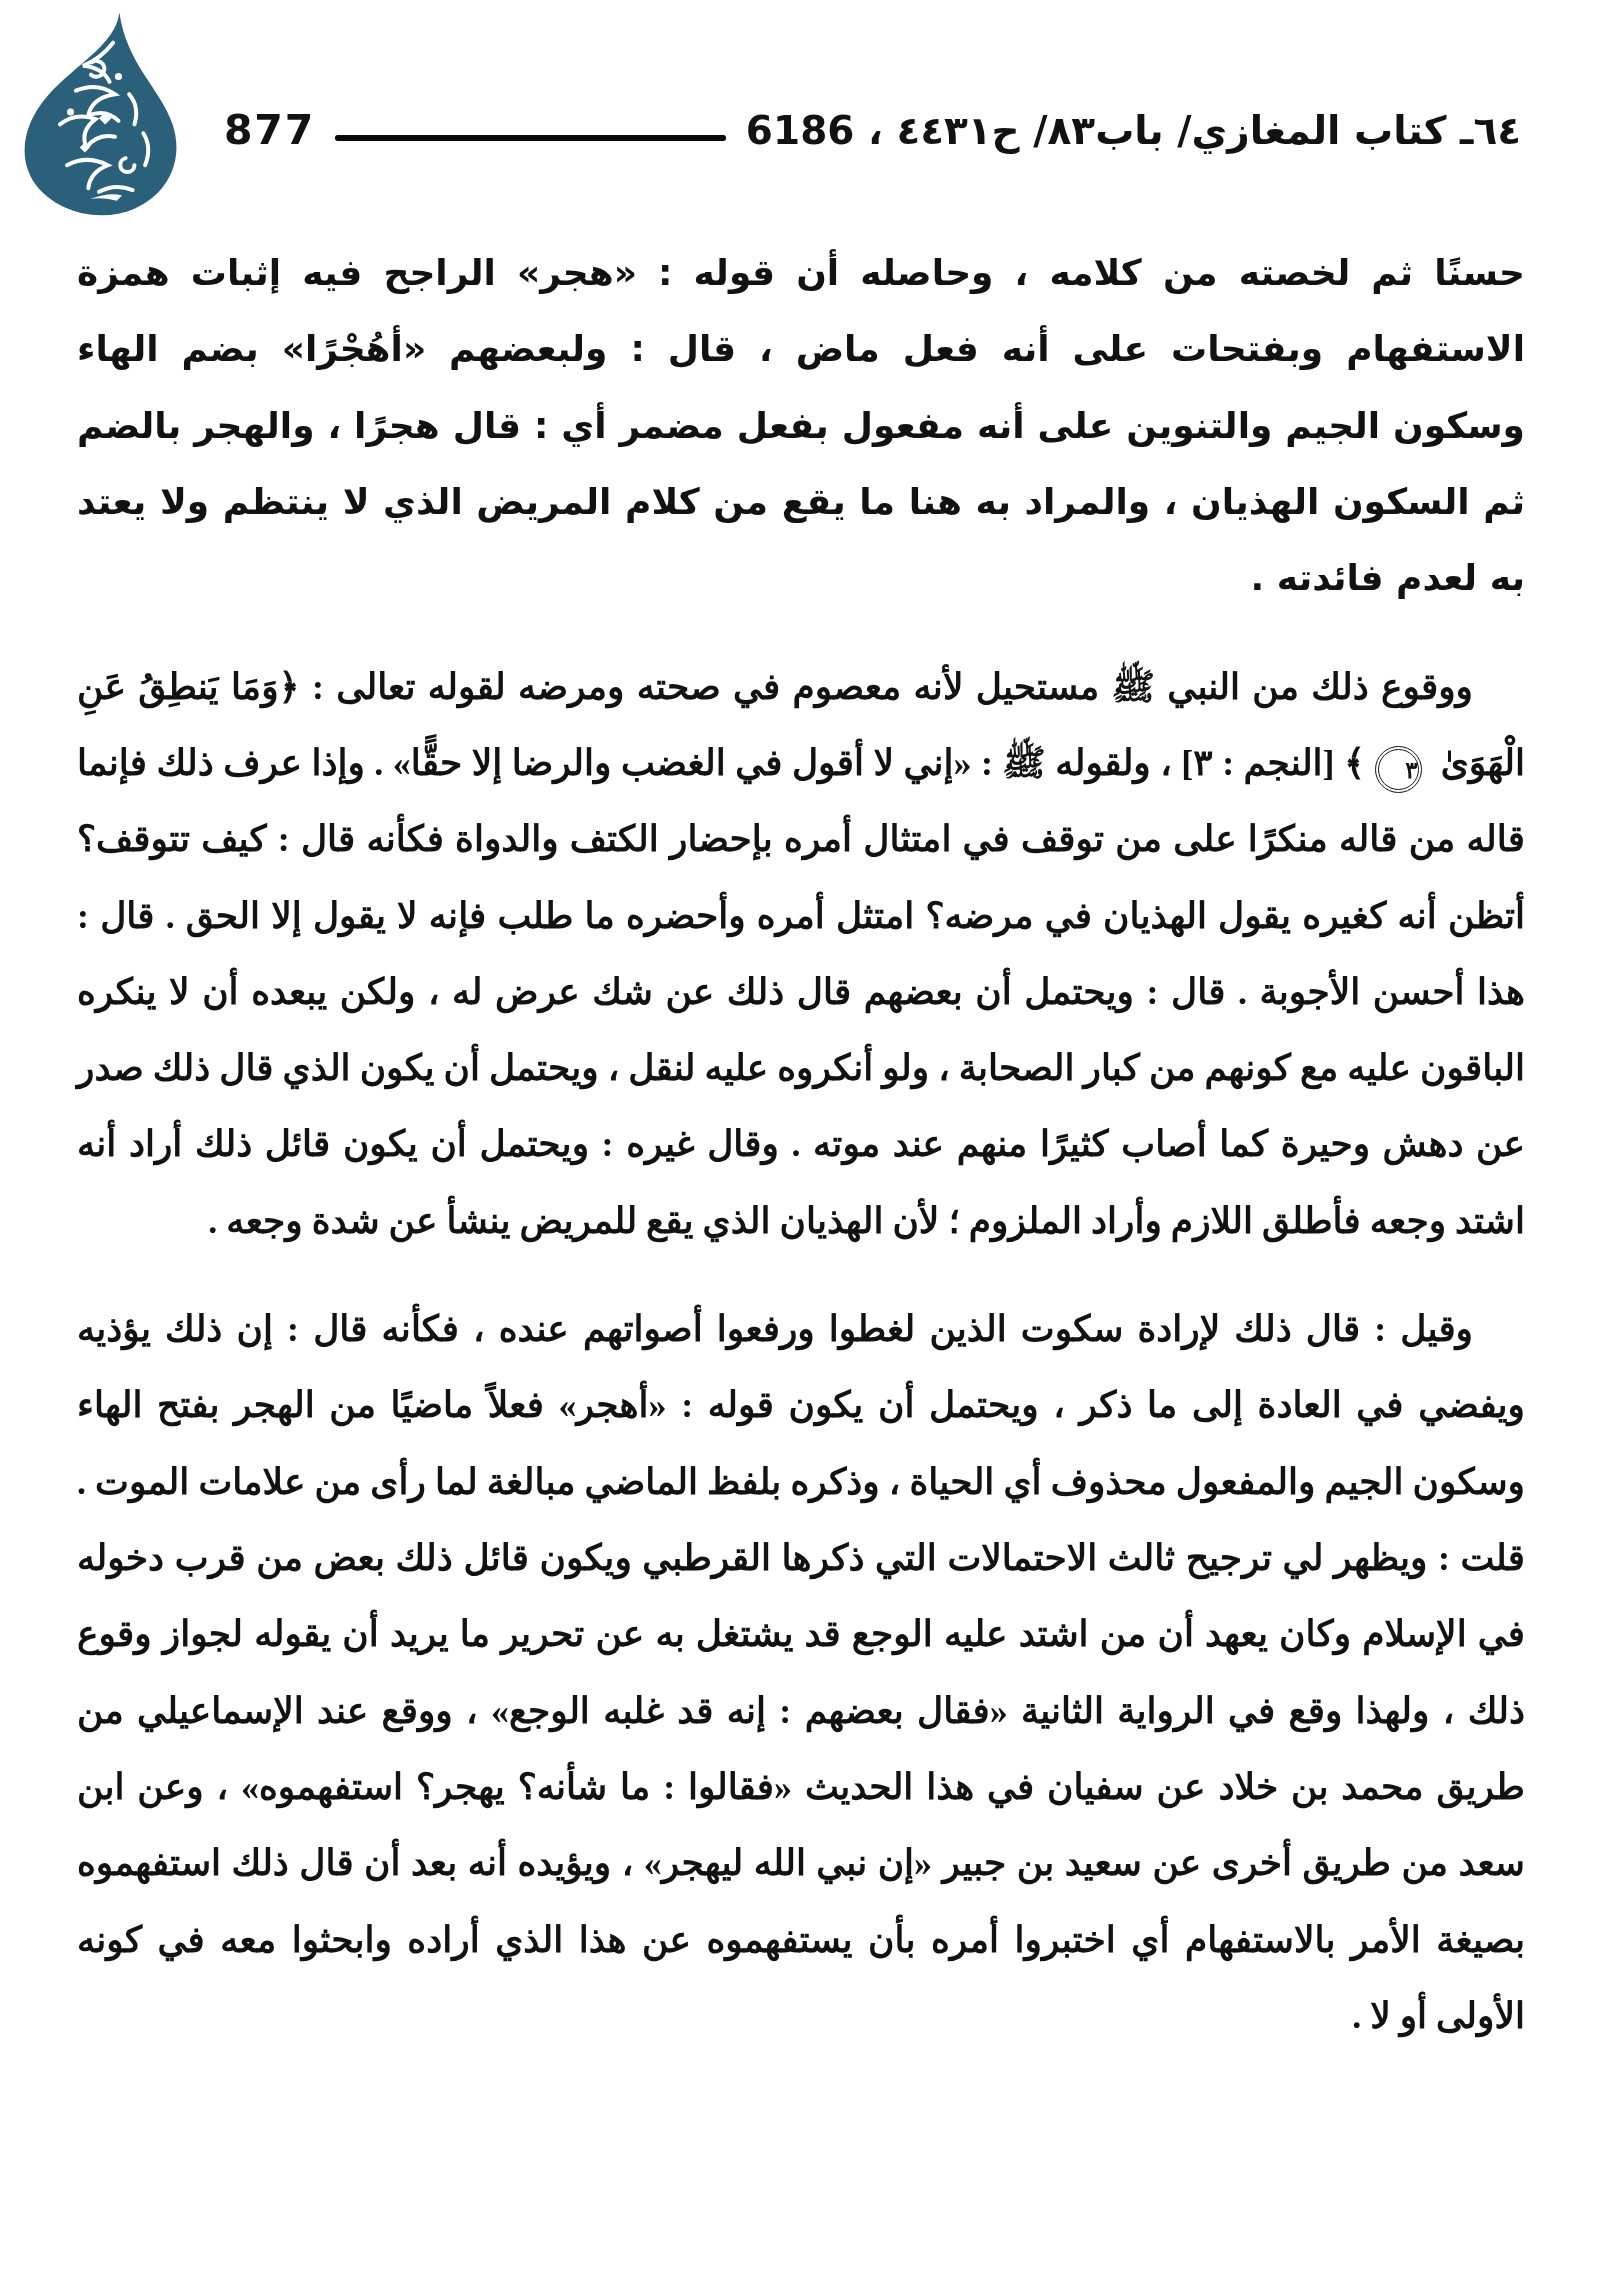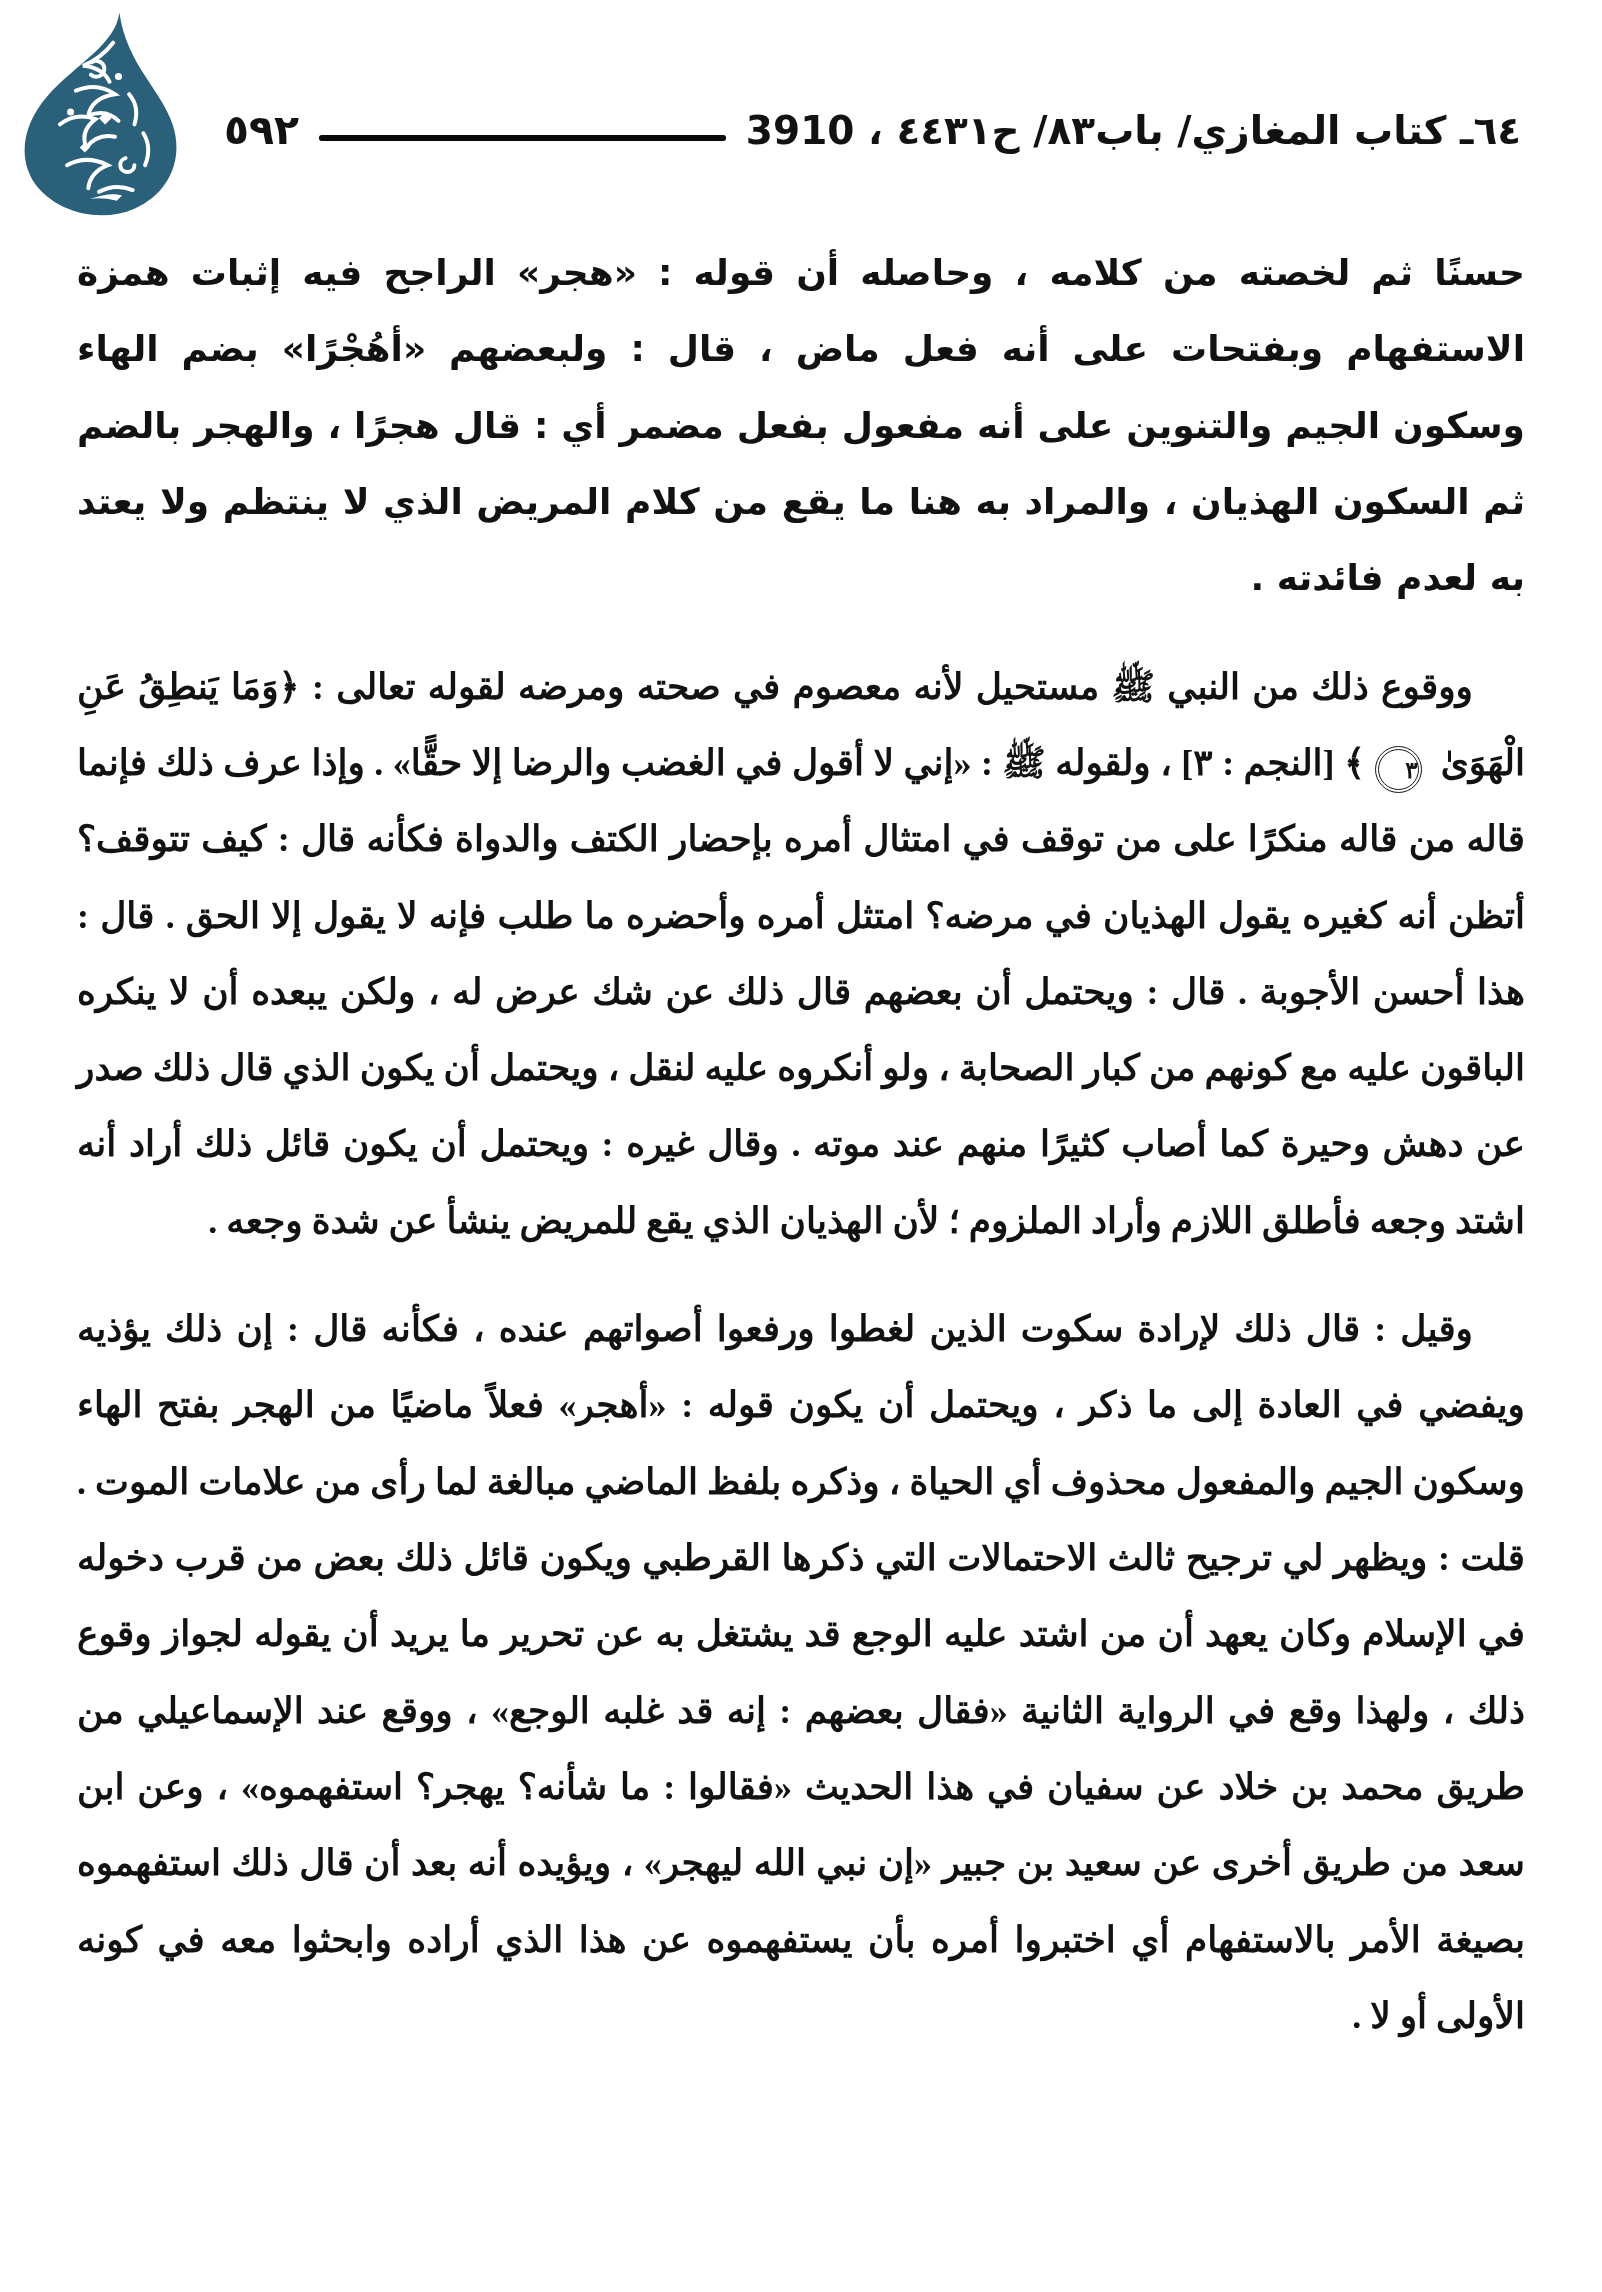--- a/index.html
+++ b/index.html
@@ -73,23 +73,23 @@
       <g fill="#ffffff">
         <rect x="98" y="118" width="10" height="10" transform="rotate(45 103 123)"></rect>
         <rect x="76" y="152" width="8" height="8" transform="rotate(45 80 156)"></rect>
         <circle cx="118" cy="76" r="4"></circle>
         <circle cx="64" cy="116" r="4"></circle>
       </g>
       <path d="M86,214 q22,-8 36,-4 l-6,6 q-16,-4 -30,-2 Z" fill="#ffffff"></path>
     </svg>
 
     <div class="header-row">
-      <span class="book-title">٦٤ـ كتاب المغازي/ باب٨٣/ ح٤٤٣١ ، 3910</span>
+      <span class="book-title">٦٤ـ كتاب المغازي/ باب٨٣/ ح٤٤٣١ ، 6186</span>
       <div class="header-rule"></div>
-      <span class="page-number">٥٩٢</span>
+      <span class="page-number">877</span>
     </div>
   </div>
 
   <div class="body-text">
       <p class="para"><span class="seg-normal">حسنًا ثم لخصته من كلامه ، وحاصله أن قوله : «هجر» الراجح فيه إثبات همزة الاستفهام وبفتحات على أنه فعل ماض ، قال : ولبعضهم «أهُجْرًا» بضم الهاء وسكون الجيم والتنوين على أنه مفعول بفعل مضمر أي : قال هجرًا ، والهجر بالضم ثم السكون الهذيان ، والمراد به هنا ما يقع من كلام المريض الذي لا ينتظم ولا يعتد به لعدم فائدته .</span></p>
       <p class="para indent"><span class="seg-normal">ووقوع ذلك من النبي ﷺ مستحيل لأنه معصوم في صحته ومرضه لقوله تعالى : </span><span class="seg-quran">﴿وَمَا يَنطِقُ عَنِ الْهَوَىٰ </span><span class="seg-ayah">٣</span><span class="seg-quran">﴾</span><span class="seg-normal"> [النجم : ٣] ، ولقوله ﷺ : «إني لا أقول في الغضب والرضا إلا حقًّا» . وإذا عرف ذلك فإنما قاله من قاله منكرًا على من توقف في امتثال أمره بإحضار الكتف والدواة فكأنه قال : كيف تتوقف؟ أتظن أنه كغيره يقول الهذيان في مرضه؟ امتثل أمره وأحضره ما طلب فإنه لا يقول إلا الحق . قال : هذا أحسن الأجوبة . قال : ويحتمل أن بعضهم قال ذلك عن شك عرض له ، ولكن يبعده أن لا ينكره الباقون عليه مع كونهم من كبار الصحابة ، ولو أنكروه عليه لنقل ، ويحتمل أن يكون الذي قال ذلك صدر عن دهش وحيرة كما أصاب كثيرًا منهم عند موته . وقال غيره : ويحتمل أن يكون قائل ذلك أراد أنه اشتد وجعه فأطلق اللازم وأراد الملزوم ؛ لأن الهذيان الذي يقع للمريض ينشأ عن شدة وجعه .</span></p>
       <p class="para indent"><span class="seg-normal">وقيل : قال ذلك لإرادة سكوت الذين لغطوا ورفعوا أصواتهم عنده ، فكأنه قال : إن ذلك يؤذيه ويفضي في العادة إلى ما ذكر ، ويحتمل أن يكون قوله : «أهجر» فعلاً ماضيًا من الهجر بفتح الهاء وسكون الجيم والمفعول محذوف أي الحياة ، وذكره بلفظ الماضي مبالغة لما رأى من علامات الموت . قلت : ويظهر لي ترجيح ثالث الاحتمالات التي ذكرها القرطبي ويكون قائل ذلك بعض من قرب دخوله في الإسلام وكان يعهد أن من اشتد عليه الوجع قد يشتغل به عن تحرير ما يريد أن يقوله لجواز وقوع ذلك ، ولهذا وقع في الرواية الثانية «فقال بعضهم : إنه قد غلبه الوجع» ، ووقع عند الإسماعيلي من طريق محمد بن خلاد عن سفيان في هذا الحديث «فقالوا : ما شأنه؟ يهجر؟ استفهموه» ، وعن ابن سعد من طريق أخرى عن سعيد بن جبير «إن نبي الله ليهجر» ، ويؤيده أنه بعد أن قال ذلك استفهموه بصيغة الأمر بالاستفهام أي اختبروا أمره بأن يستفهموه عن هذا الذي أراده وابحثوا معه في كونه الأولى أو لا .</span></p>
     </div>
 
 </div>

